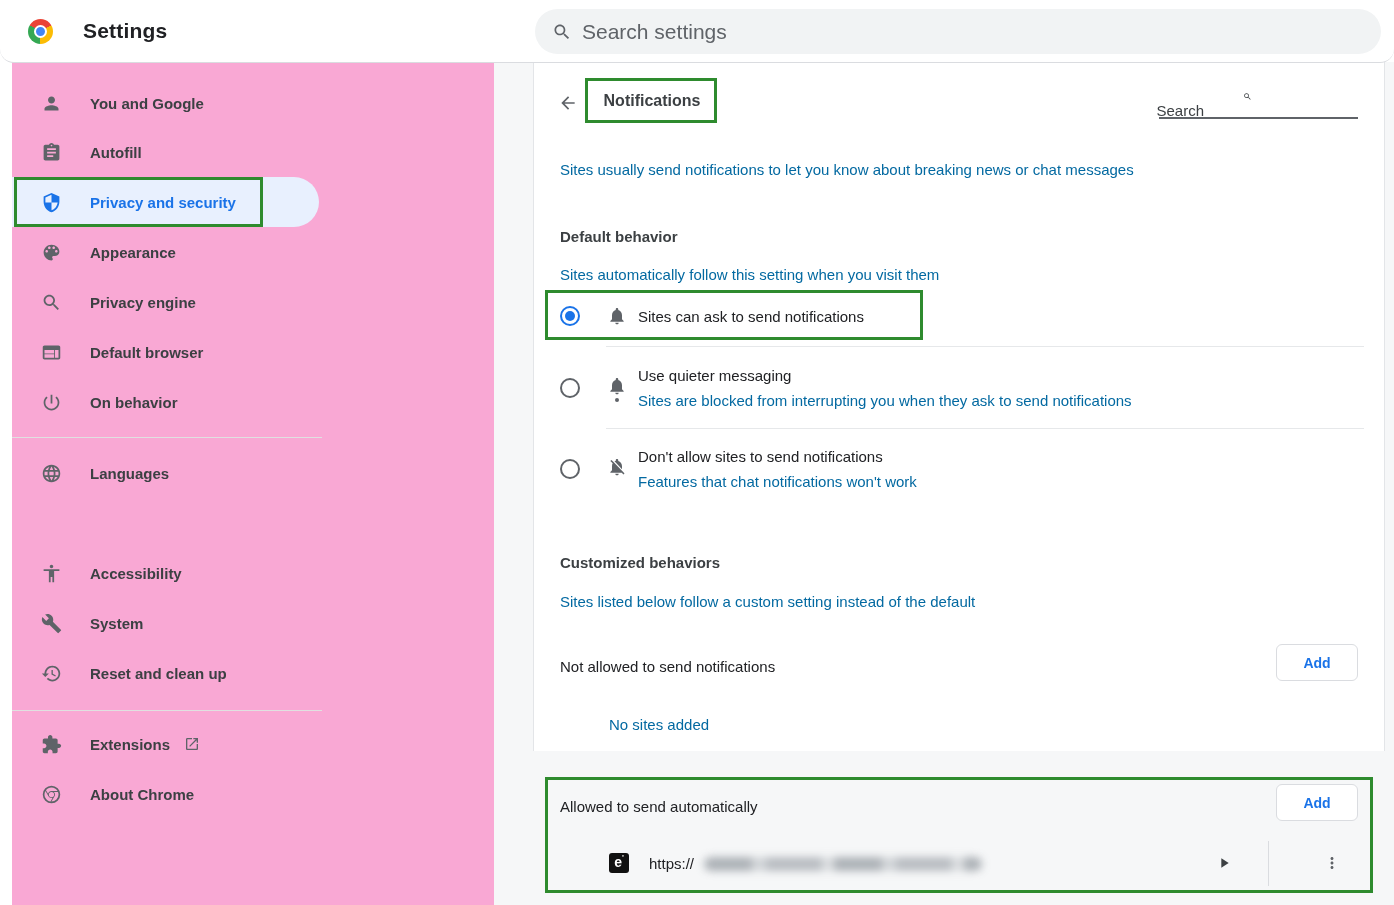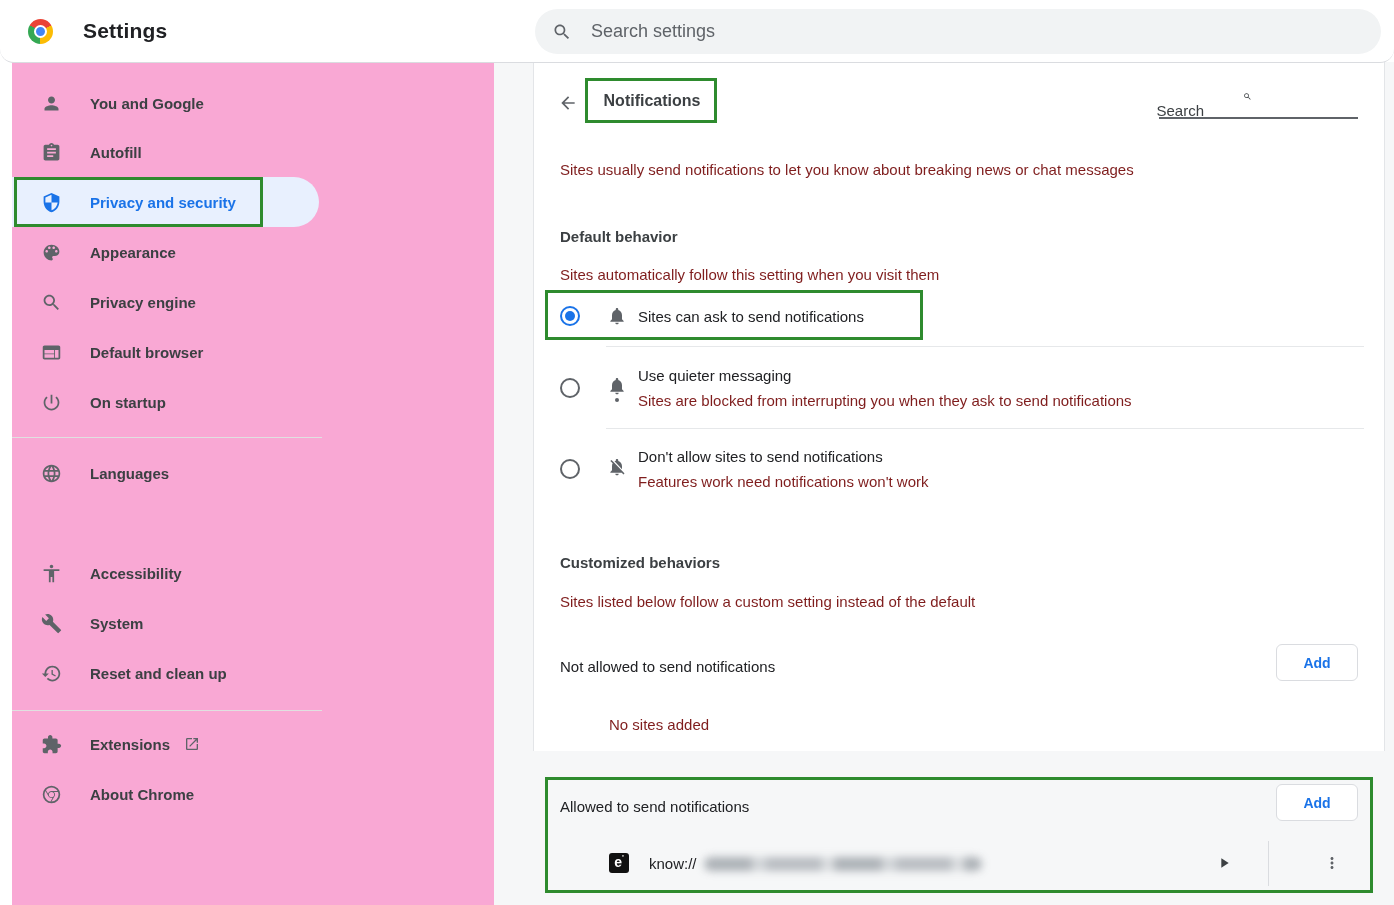--- a/index.html
+++ b/index.html
@@ -15,22 +15,22 @@
     border-bottom:1px solid #dadce0;z-index:5;border-radius:14px;}
   .chrome-logo{position:absolute;left:28px;top:19px;width:25px;height:25px;border-radius:50%;
     background:conic-gradient(from 60deg,#fbbc05 0 120deg,#34a853 0 240deg,#ea4335 0 360deg);}
   .logo-core{position:absolute;left:50%;top:50%;width:9px;height:9px;margin:-6.5px 0 0 -6.5px;
     background:#4285f4;border:2px solid #fff;border-radius:50%;}
   .app-title{position:absolute;left:83px;top:0;height:62px;line-height:62px;
     font-size:21px;font-weight:700;color:#202124;letter-spacing:.2px;}
   .search-pill{position:absolute;left:535px;top:9px;width:846px;height:45px;border-radius:23px;
     background:#f1f3f4;display:flex;align-items:center;}
   .search-pill .s-ic{margin-left:17px;width:20px;height:20px;color:#5f6368;}
-  .search-pill input{flex:1;margin-left:17px;border:none;outline:none;background:transparent;
-    font-family:inherit;font-size:18px;color:#202124;}
+  .search-pill input{flex:1;margin-left:8px;border:none;outline:none;background:transparent;
+    font-family:inherit;font-size:21px;color:#202124;}
   .search-pill input::placeholder{color:#5f6368;opacity:1;}
 
   
   .app-body{position:absolute;left:0;top:62px;width:1394px;height:843px;}
   .sidebar{position:absolute;left:12px;top:0;width:494px;height:843px;background:#f9a8d4;}
   .content-region{position:absolute;left:494px;top:0;width:900px;height:843px;background:#f6f7f8;}
   .card{position:absolute;left:39px;top:0;width:850px;height:689px;background:#fff;
     border-left:1px solid #e3e5e8;border-right:1px solid #e3e5e8;}
 
   
@@ -49,21 +49,21 @@
   .back-arrow{position:absolute;left:24px;top:31px;width:20px;height:20px;color:#5f6368;cursor:pointer;}
   .page-title{position:absolute;left:52px;top:16px;width:132px;height:45px;display:flex;
     align-items:center;justify-content:center;font-size:16px;font-weight:700;color:#3c4043;}
   .inline-search{position:absolute;left:600px;top:30px;width:226px;height:28px;display:flex;align-items:center;flex-direction:column;}
   .inline-search .s-ic{width:17px;height:17px;color:#3c4043;}
   .inline-search input{width:190px;margin-left:9px;border:none;outline:none;background:transparent;
     font-family:inherit;font-size:15px;color:#202124;}
   .inline-search input::placeholder{color:#3c4043;opacity:1;}
   .inline-underline{position:absolute;left:625px;top:55px;width:199px;height:2px;background:#5f6368;}
 
-  .t-secondary{position:absolute;font-size:15px;color:#7f1d1d;white-space:nowrap;}
+  .t-secondary{position:absolute;font-size:15px;color:#0369a1;white-space:nowrap;}
   .t-heading{position:absolute;font-size:15px;font-weight:700;color:#3c4043;white-space:nowrap;}
   .t-primary{position:absolute;font-size:15px;color:#202124;white-space:nowrap;text-align:right;}
 
   .radio{position:absolute;width:16px;height:16px;border:2px solid #5f6368;border-radius:50%;cursor:pointer;}
   .radio.on{border-color:#1a73e8;}
   .radio.on::after{content:"";position:absolute;left:3px;top:3px;width:10px;height:10px;
     border-radius:50%;background:#1a73e8;}
   .bell{position:absolute;width:20px;height:20px;color:#5f6368;}
   .quiet-dot{position:absolute;width:4px;height:4px;border-radius:50%;background:#5f6368;}
   .sep{position:absolute;left:72px;width:758px;height:1px;background:#e6e8ea;}
@@ -138,21 +138,21 @@
     <div class="nav-item" style="top:265px">
       <svg class="nav-ic" viewBox="0 0 24 24" fill="currentColor">
           <path d="M20 4H4c-1.1 0-1.99.9-1.99 2L2 18c0 1.1.9 2 2 2h16c1.1 0 2-.9 2-2V6c0-1.1-.9-2-2-2zm-5 14H4v-4h11v4zm0-5H4V9h11v4zm5 5h-4V9h4v9z"></path>
         </svg>
       <span class="nav-label">Default browser</span>
     </div>
     <div class="nav-item" style="top:315px">
       <svg class="nav-ic" viewBox="0 0 24 24" fill="currentColor">
           <path d="M13 3h-2v10h2V3zm4.83 2.17-1.42 1.42C17.99 7.86 19 9.81 19 12c0 3.87-3.13 7-7 7s-7-3.13-7-7c0-2.19 1.01-4.14 2.58-5.42L6.17 5.17C4.23 6.82 3 9.26 3 12c0 4.97 4.03 9 9 9s9-4.03 9-9c0-2.74-1.23-5.18-3.17-6.83z"></path>
         </svg>
-      <span class="nav-label">On startup</span>
+      <span class="nav-label">On behavior</span>
     </div>
     <div class="nav-divider" style="top:375px"></div>
     <div class="nav-item" style="top:386px">
       <svg class="nav-ic" viewBox="0 0 24 24" fill="currentColor">
           <path d="M11.99 2C6.47 2 2 6.48 2 12s4.47 10 9.99 10C17.52 22 22 17.52 22 12S17.52 2 11.99 2zm6.93 6h-2.95c-.32-1.25-.78-2.45-1.38-3.56 1.84.63 3.37 1.91 4.33 3.56zM12 4.04c.83 1.2 1.48 2.53 1.91 3.96h-3.82c.43-1.43 1.08-2.76 1.91-3.96zM4.26 14C4.1 13.36 4 12.69 4 12s.1-1.36.26-2h3.38c-.08.66-.14 1.32-.14 2 0 .68.06 1.34.14 2H4.26zm.82 2h2.95c.32 1.25.78 2.45 1.38 3.56-1.84-.63-3.37-1.9-4.33-3.56zm2.95-8H5.08c.96-1.66 2.49-2.93 4.33-3.56C8.81 5.55 8.35 6.75 8.03 8zM12 19.96c-.83-1.2-1.48-2.53-1.91-3.96h3.82c-.43 1.43-1.08 2.76-1.91 3.96zM14.34 14H9.66c-.09-.66-.16-1.32-.16-2 0-.68.07-1.35.16-2h4.68c.09.65.16 1.32.16 2 0 .68-.07 1.34-.16 2zm.25 5.56c.6-1.11 1.06-2.31 1.38-3.56h2.95c-.96 1.65-2.49 2.93-4.33 3.56zM16.36 14c.08-.66.14-1.32.14-2 0-.68-.06-1.34-.14-2h3.38c.16.64.26 1.31.26 2s-.1 1.36-.26 2h-3.38z"></path>
         </svg>
       <span class="nav-label">Languages</span>
     </div>
     <div class="nav-item" style="top:486px">
       <svg class="nav-ic" viewBox="0 0 24 24" fill="currentColor">
@@ -229,34 +229,34 @@
       <div class="t-primary" style="left:104px;top:305px">Use quieter messaging</div>
       <div class="t-secondary" style="left:104px;top:330px">Sites are blocked from interrupting you when they ask to send notifications</div>
 
       <div class="sep" style="top:366px"></div>
 
       <div class="radio" style="left:26px;top:397px"></div>
       <svg class="bell" style="left:73px;top:395px" viewBox="0 0 24 24" fill="currentColor">
           <path d="M20 18.69 7.84 6.14 5.27 3.49 4 4.76l2.8 2.8v.01c-.52.99-.8 2.16-.8 3.42v5l-2 2v1h13.73l2 2 1.27-1.27-.99-1.03zM12 22c1.11 0 2-.89 2-2h-4c0 1.11.89 2 2 2zm6-7.32V11c0-3.08-1.64-5.64-4.5-6.32V4c0-.83-.67-1.5-1.5-1.5s-1.5.67-1.5 1.5v.68c-.15.03-.29.08-.42.12-.1.03-.2.07-.3.11h-.01c-.01 0-.01 0-.02.01-.23.09-.46.2-.68.31 0 0-.01 0-.01.01L18 14.68z"></path>
         </svg>
       <div class="t-primary" style="left:104px;top:386px">Don't allow sites to send notifications</div>
-      <div class="t-secondary" style="left:104px;top:411px">Features work need notifications won't work</div>
+      <div class="t-secondary" style="left:104px;top:411px">Features that chat notifications won't work</div>
 
       <div class="t-heading" style="left:26px;top:492px">Customized behaviors</div>
       <div class="t-secondary" style="left:26px;top:531px">Sites listed below follow a custom setting instead of the default</div>
 
       <div class="t-primary" style="left:26px;top:596px">Not allowed to send notifications</div>
       <button class="add-btn" style="top:582px">Add</button>
       <div class="t-secondary" style="left:75px;top:654px">No sites added</div>
 
-      <div class="t-primary" style="left:26px;top:736px">Allowed to send notifications</div>
+      <div class="t-primary" style="left:26px;top:736px">Allowed to send automatically</div>
       <button class="add-btn" style="top:722px">Add</button>
 
       <div class="favicon"><span>e</span><span class="mark">'</span></div>
-      <div class="url-prefix">know://</div>
+      <div class="url-prefix">https://</div>
       <div class="url-blur"></div>
       <svg class="row-expand" viewBox="0 0 24 24" fill="currentColor">
           <path d="M8 5v14l11-7z"></path>
         </svg>
       <div class="row-vsep"></div>
       <svg class="kebab" viewBox="0 0 24 24" fill="currentColor">
           <path d="M12 8c1.1 0 2-.9 2-2s-.9-2-2-2-2 .9-2 2 .9 2 2 2zm0 2c-1.1 0-2 .9-2 2s.9 2 2 2 2-.9 2-2-.9-2-2-2zm0 6c-1.1 0-2 .9-2 2s.9 2 2 2 2-.9 2-2-.9-2-2-2z"></path>
         </svg>
 
     </main>

